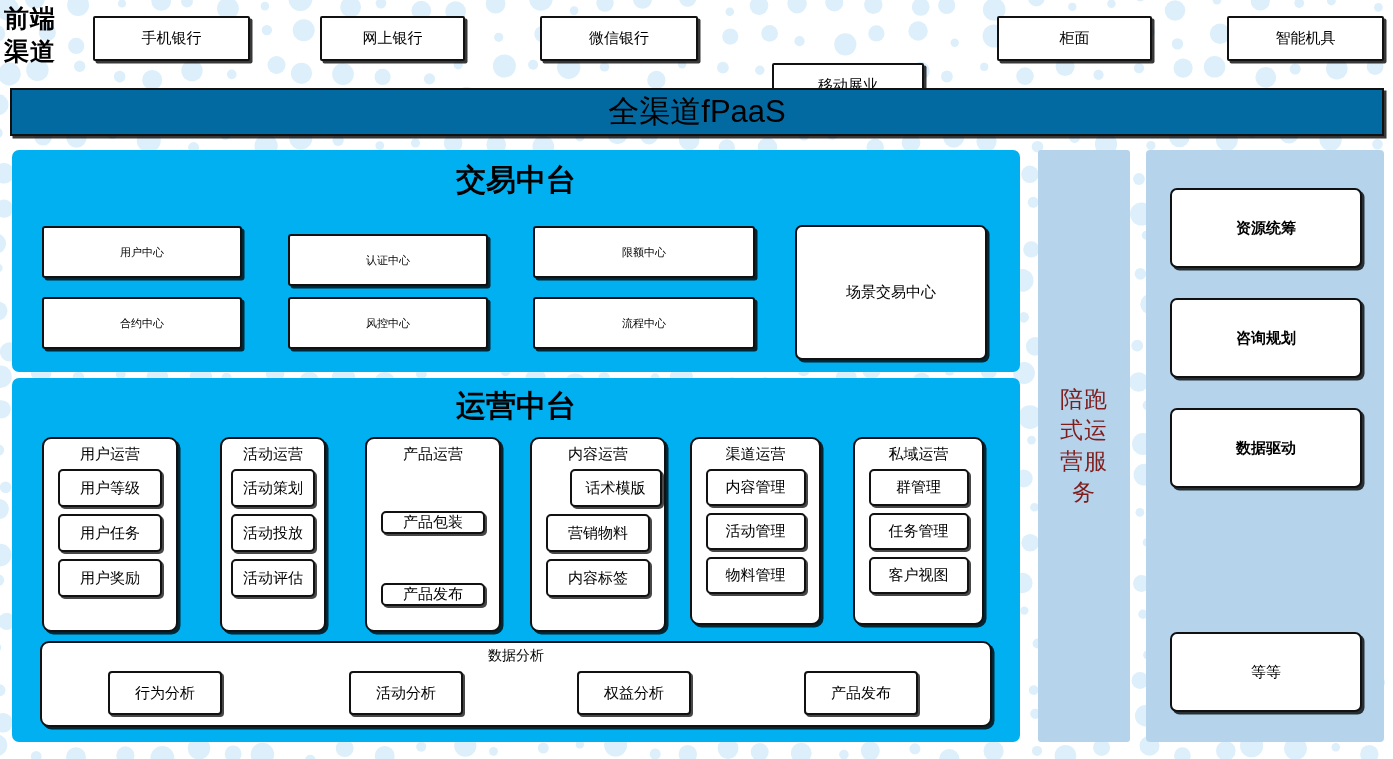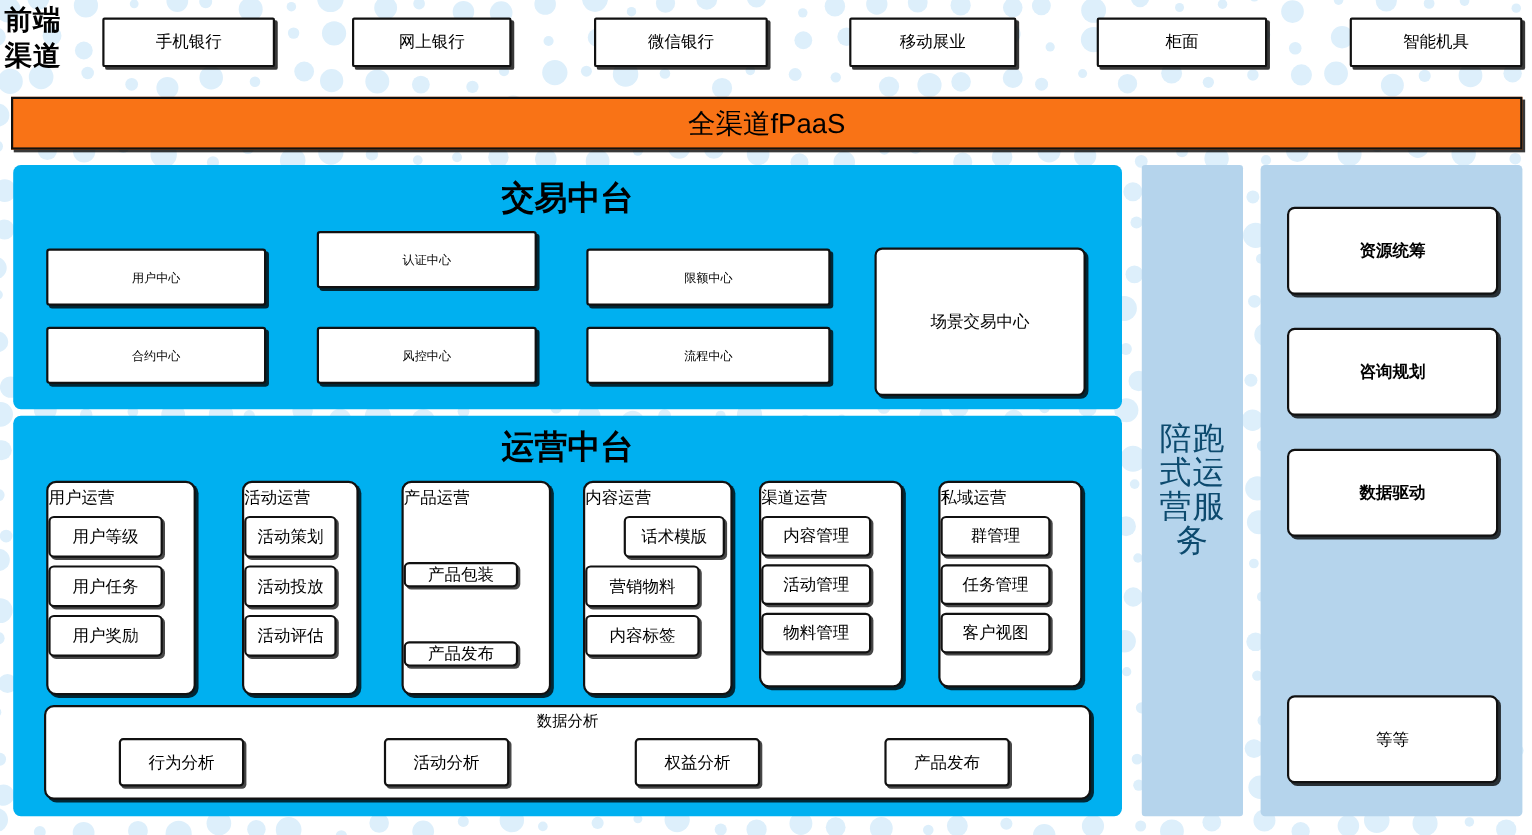--- a/index.html
+++ b/index.html
@@ -29,24 +29,24 @@
     position:absolute;left:4px;top:2px;width:82px;
     font-family:"Liberation Serif","DejaVu Serif",serif;
     font-weight:bold;font-size:25px;line-height:33px;color:#000;
     letter-spacing:1px;z-index:3;
   }
   .chan{height:45px;top:16px;font-size:15px;border-radius:2px;z-index:3;}
 
   
   #fpaas{
     position:absolute;left:10px;top:88px;width:1374px;height:48px;
-    background:#f97316;border:2.5px solid #111;box-sizing:border-box;
+    background:#0369a1;border:2.5px solid #111;box-sizing:border-box;
     box-shadow:2.5px 2.5px 0 rgba(0,0,0,.78);
     display:flex;align-items:center;justify-content:center;
-    font-size:25px;color:#000;z-index:3;
+    font-size:31px;color:#000;z-index:3;
   }
 
   
   .bluepanel{
     position:absolute;background:#00b0f0;border-radius:7px;z-index:2;
   }
   .panel-title{
     position:absolute;left:0;right:0;text-align:center;
     font-family:"Liberation Serif","DejaVu Serif",serif;
     font-weight:bold;font-size:30px;color:#000;
@@ -57,23 +57,22 @@
   #ops-title{top:386px;}
 
   
   .tbox{height:52px;font-size:11px;border-radius:3px;}
   #box-scene{left:795px;top:225px;width:192px;height:135px;font-size:15px;border-radius:7px;}
 
   
   .opscard{
     position:absolute;background:#fff;border:2.5px solid #111;border-radius:9px;
     box-shadow:2.5px 2.5px 0 rgba(0,0,0,.78);box-sizing:border-box;
-    display:flex;flex-direction:column;
+    display:flex;flex-direction:column;align-items:center;
     padding-top:5px;
-    font-family:Liberation Mono, monospace;
   }
   .opscard-title{font-size:15px;color:#000;margin-bottom:5px;line-height:20px;}
   .opsitem{
     background:#fff;border:2px solid #111;border-radius:5px;
     box-shadow:2px 2px 0 rgba(0,0,0,.72);
     box-sizing:border-box;
     display:flex;align-items:center;justify-content:center;
     font-size:15px;color:#000;margin-bottom:7px;
   }
 
@@ -94,21 +93,21 @@
     display:flex;align-items:center;justify-content:center;font-size:15px;
   }
 
   
   #service-bar{
     position:absolute;left:1038px;top:150px;width:92px;height:592px;
     background:#b5d4ec;border-radius:3px;z-index:2;
     display:flex;align-items:center;justify-content:center;
   }
   #service-bar-label{
-    width:62px;font-size:29px;line-height:31px;color:#0c4a6e;
+    width:62px;font-size:23px;line-height:31px;color:#7f1d1d;
     text-align:center;letter-spacing:1px;
   }
 
   
   #capability-col{
     position:absolute;left:1146px;top:150px;width:238px;height:592px;
     background:#b5d4ec;border-radius:4px;z-index:2;
   }
   .capbox{
     position:absolute;left:24px;width:192px;height:80px;
@@ -981,42 +980,42 @@
 <div id="channel-row">
     <div class="sbox chan" style="left: 93px; width: 157px;">
       <span>手机银行</span>
     </div>
     <div class="sbox chan" style="left: 320px; width: 145px;">
       <span>网上银行</span>
     </div>
     <div class="sbox chan" style="left: 540px; width: 158px;">
       <span>微信银行</span>
     </div>
-    <div class="sbox chan" style="left: 772px; width: 152px;">
+    <div class="sbox chan" style="left: 772px; width: 152px; margin-top: 47px;">
       <span>移动展业</span>
     </div>
     <div class="sbox chan" style="left: 997px; width: 155px;">
       <span>柜面</span>
     </div>
     <div class="sbox chan" style="left: 1227px; width: 157px;">
       <span>智能机具</span>
     </div>
   </div>
 
 <div id="fpaas">
   <span>全渠道fPaaS</span>
 </div>
 
 <div id="trade-panel" class="bluepanel"></div>
 <div id="trade-title" class="panel-title" style="width:1008px;left:12px;z-index:3;">交易中台</div>
 <div id="trade-boxes">
     <div class="sbox tbox" style="left: 42px; top: 226px; width: 200px; z-index: 3;">
       <span>用户中心</span>
     </div>
-    <div class="sbox tbox" style="left: 288px; top: 210px; width: 200px; z-index: 3;">
+    <div class="sbox tbox" style="left: 288px; top: 234px; width: 200px; z-index: 3;">
       <span>认证中心</span>
     </div>
     <div class="sbox tbox" style="left: 533px; top: 226px; width: 222px; z-index: 3;">
       <span>限额中心</span>
     </div>
     <div class="sbox tbox" style="left: 42px; top: 297px; width: 200px; z-index: 3;">
       <span>合约中心</span>
     </div>
     <div class="sbox tbox" style="left: 288px; top: 297px; width: 200px; z-index: 3;">
       <span>风控中心</span>

